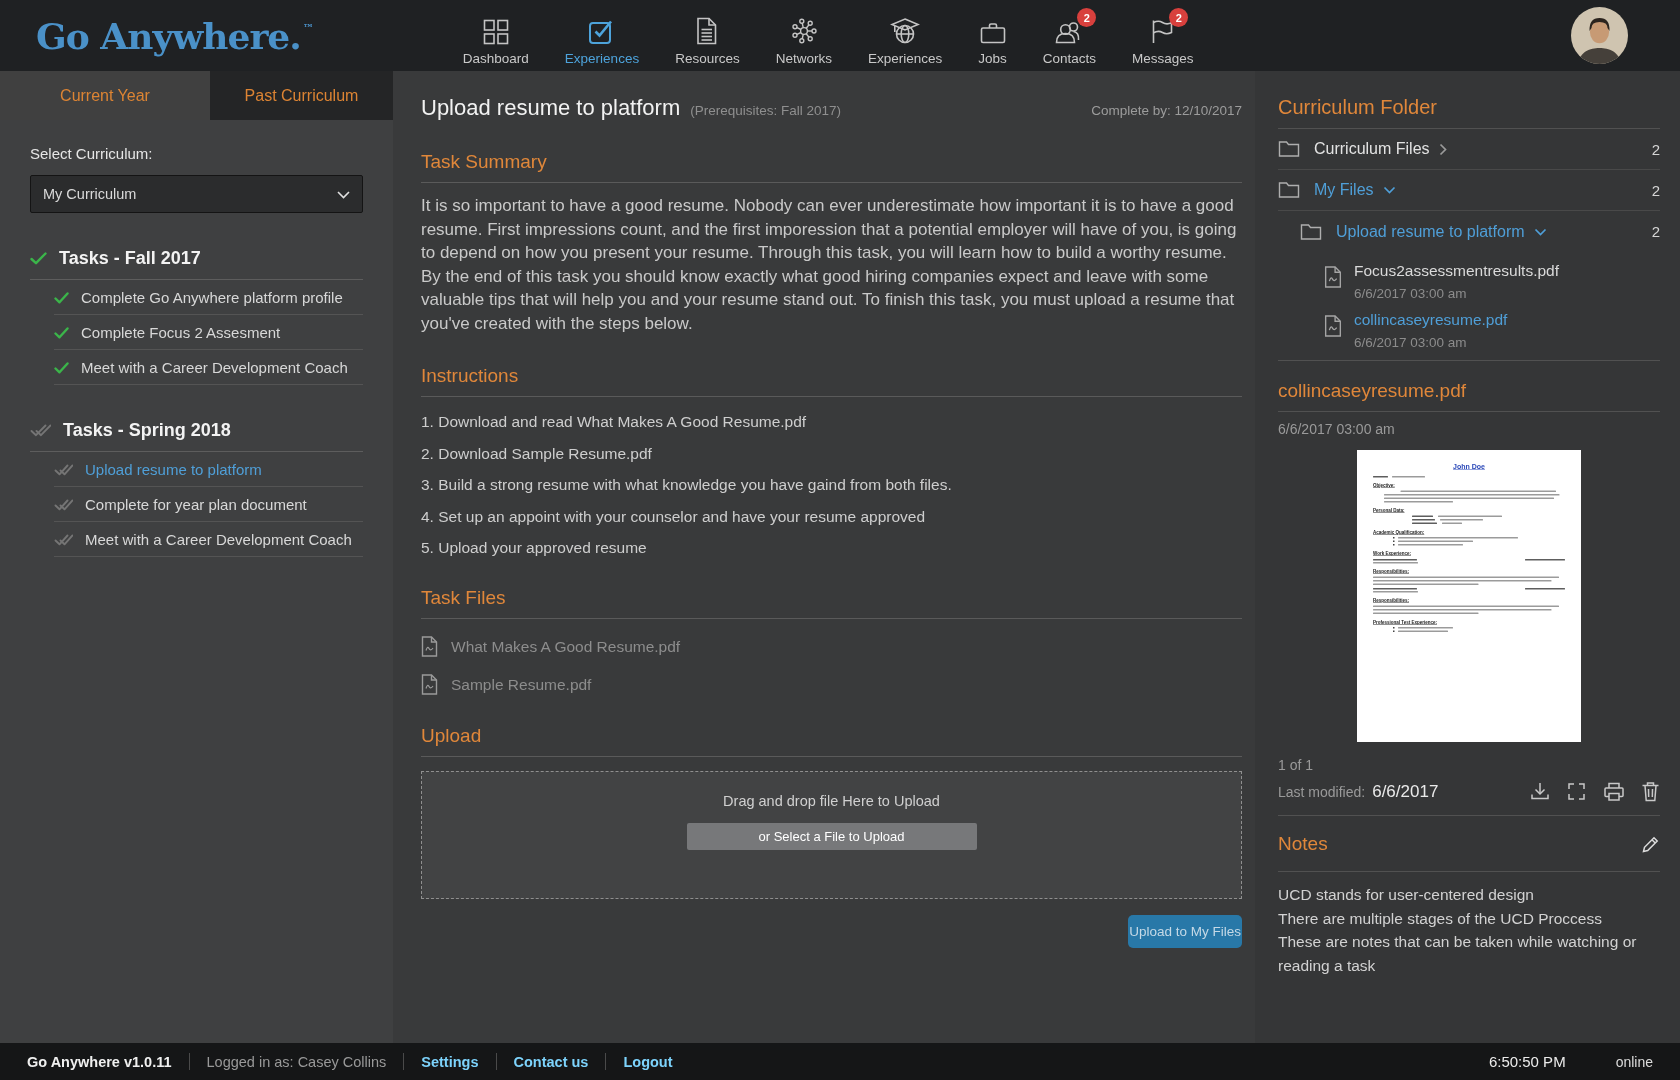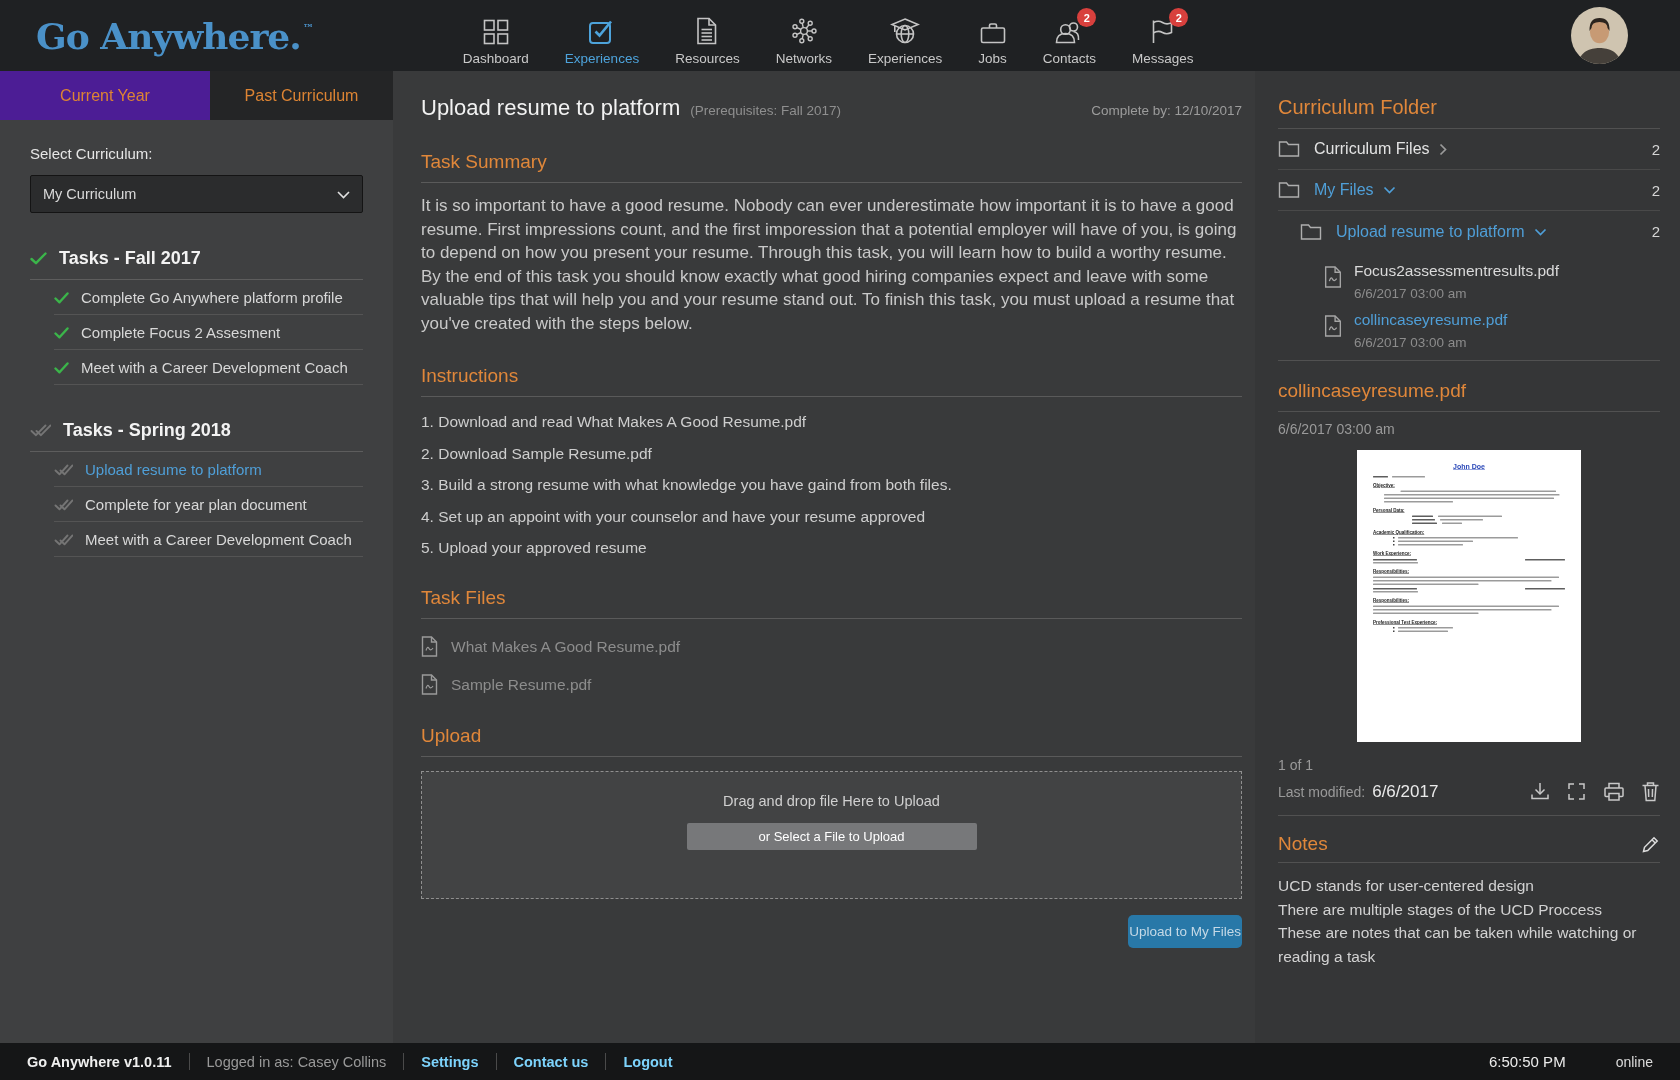--- a/index.html
+++ b/index.html
@@ -22,21 +22,21 @@
 
   
   .middle { flex:1; display:flex; min-height:0; }
 
   
   .left-sidebar { width:393px; flex:none; background:#3f4041; display:flex; flex-direction:column; }
   .tabs { display:flex; height:49px; flex:none; background:#242526; }
   .tab { display:flex; align-items:center; justify-content:center; font-size:16px; color:#dd8433; cursor:pointer; }
   .tab.t1 { width:210px; }
   .tab.t2 { flex:1; }
-  .tab.active { background:#4c1d95; }
+  .tab.active { background:#404040; }
   .sidebar-content { padding:25px 30px 0 30px; }
   .select-label { font-size:15px; color:#e6e6e6; }
   .select-box { margin-top:13px; height:38px; background:#2b2c2d; border:1px solid #141414; border-radius:2px; display:flex; align-items:center; justify-content:space-between; padding:0 12px; font-size:14.5px; color:#dadada; cursor:pointer; }
   .task-section { margin-top:35px; }
   .task-heading { display:flex; align-items:center; gap:12px; padding-bottom:10px; border-bottom:1px solid #5d5d5d; }
   .task-heading h3 { font-size:18px; color:#f3f3f3; font-weight:bold; }
   .task-list { list-style:none; margin-left:24px; }
   .task-item { display:flex; align-items:center; gap:12px; padding:9px 0 8px 0; border-bottom:1px solid #545454; font-size:15px; color:#d8d8d8; cursor:pointer; }
   .task-item.current { color:#4f9fd8; }
   .chk svg { display:block; fill:none; stroke-linecap:round; stroke-linejoin:round; }
@@ -83,21 +83,21 @@
   .rs-date { margin-top:9px; font-size:14px; color:#9a9a9a; }
   .pdf-page { width:224px; height:292px; background:#ffffff; margin:13px auto 0; overflow:hidden; cursor:pointer; }
   .page-indicator { margin-top:15px; font-size:14px; color:#9a9a9a; }
   .modified-row { margin-top:8px; display:flex; align-items:center; }
   .lm-label { font-size:14px; color:#9a9a9a; }
   .lm-value { font-size:17px; color:#eaeaea; margin-left:7px; }
   .rs-icons { margin-left:auto; display:flex; gap:15px; align-items:center; }
   .rs-icons .ic { cursor:pointer; display:flex; }
   .rs-icons svg { stroke:#c9c9c9; fill:none; stroke-width:1.5; }
   .m13 { margin-top:13px; }
-  .notes-header { margin-top:17px; display:flex; align-items:center; padding-bottom:7px; border-bottom:1px solid #515151; }
+  .notes-header { margin-top:17px; display:flex; align-items:center; padding-bottom:16px; border-bottom:1px solid #515151; }
   .notes-header h2 { font-size:19px; font-weight:normal; color:#e0873a; }
   .pencil { margin-left:auto; display:flex; cursor:pointer; }
   .pencil svg { stroke:#dcdcdc; fill:none; stroke-width:1.5; }
   .notes-body { margin-top:11px; font-size:15.5px; line-height:23.5px; color:#d2d2d2; }
 
   
   .doc { width:200%; transform:scale(0.5); transform-origin:top left; padding:24px 32px; font-family:"Liberation Sans",sans-serif; color:#333; }
   .doc-title { text-align:center; font-size:14px; font-weight:bold; color:#2947b8; text-decoration:underline; }
   .doc-h { font-size:9px; font-weight:bold; text-decoration:underline; margin:11px 0 5px; color:#222; }
   .ml { display:inline-block; height:3px; background:#9b9b9b; border-radius:1px; vertical-align:middle; }

